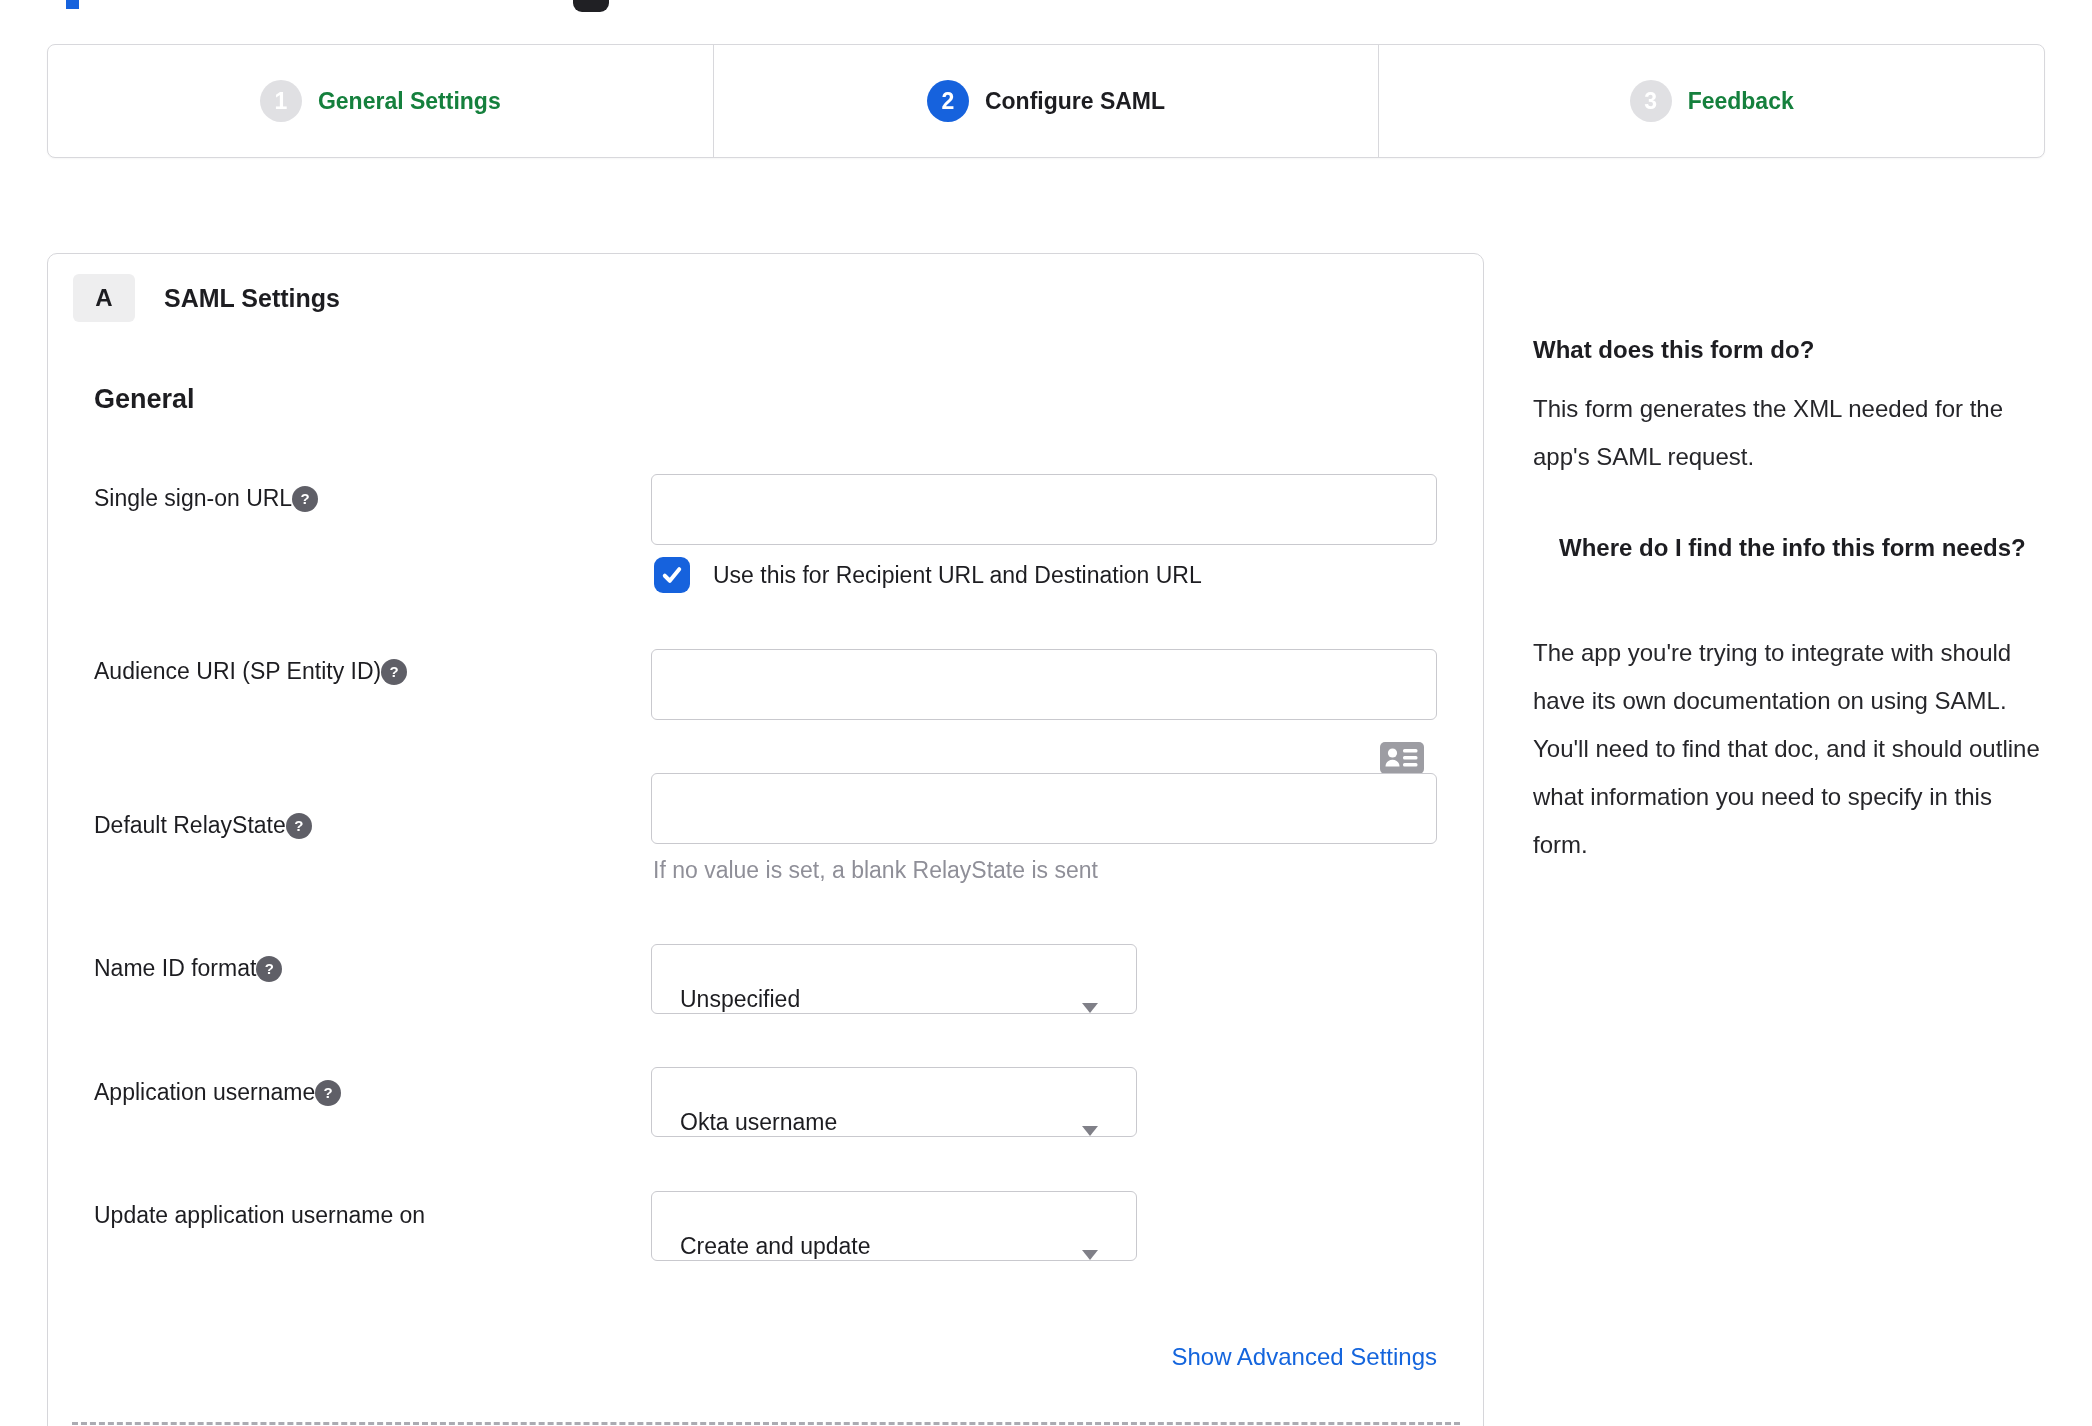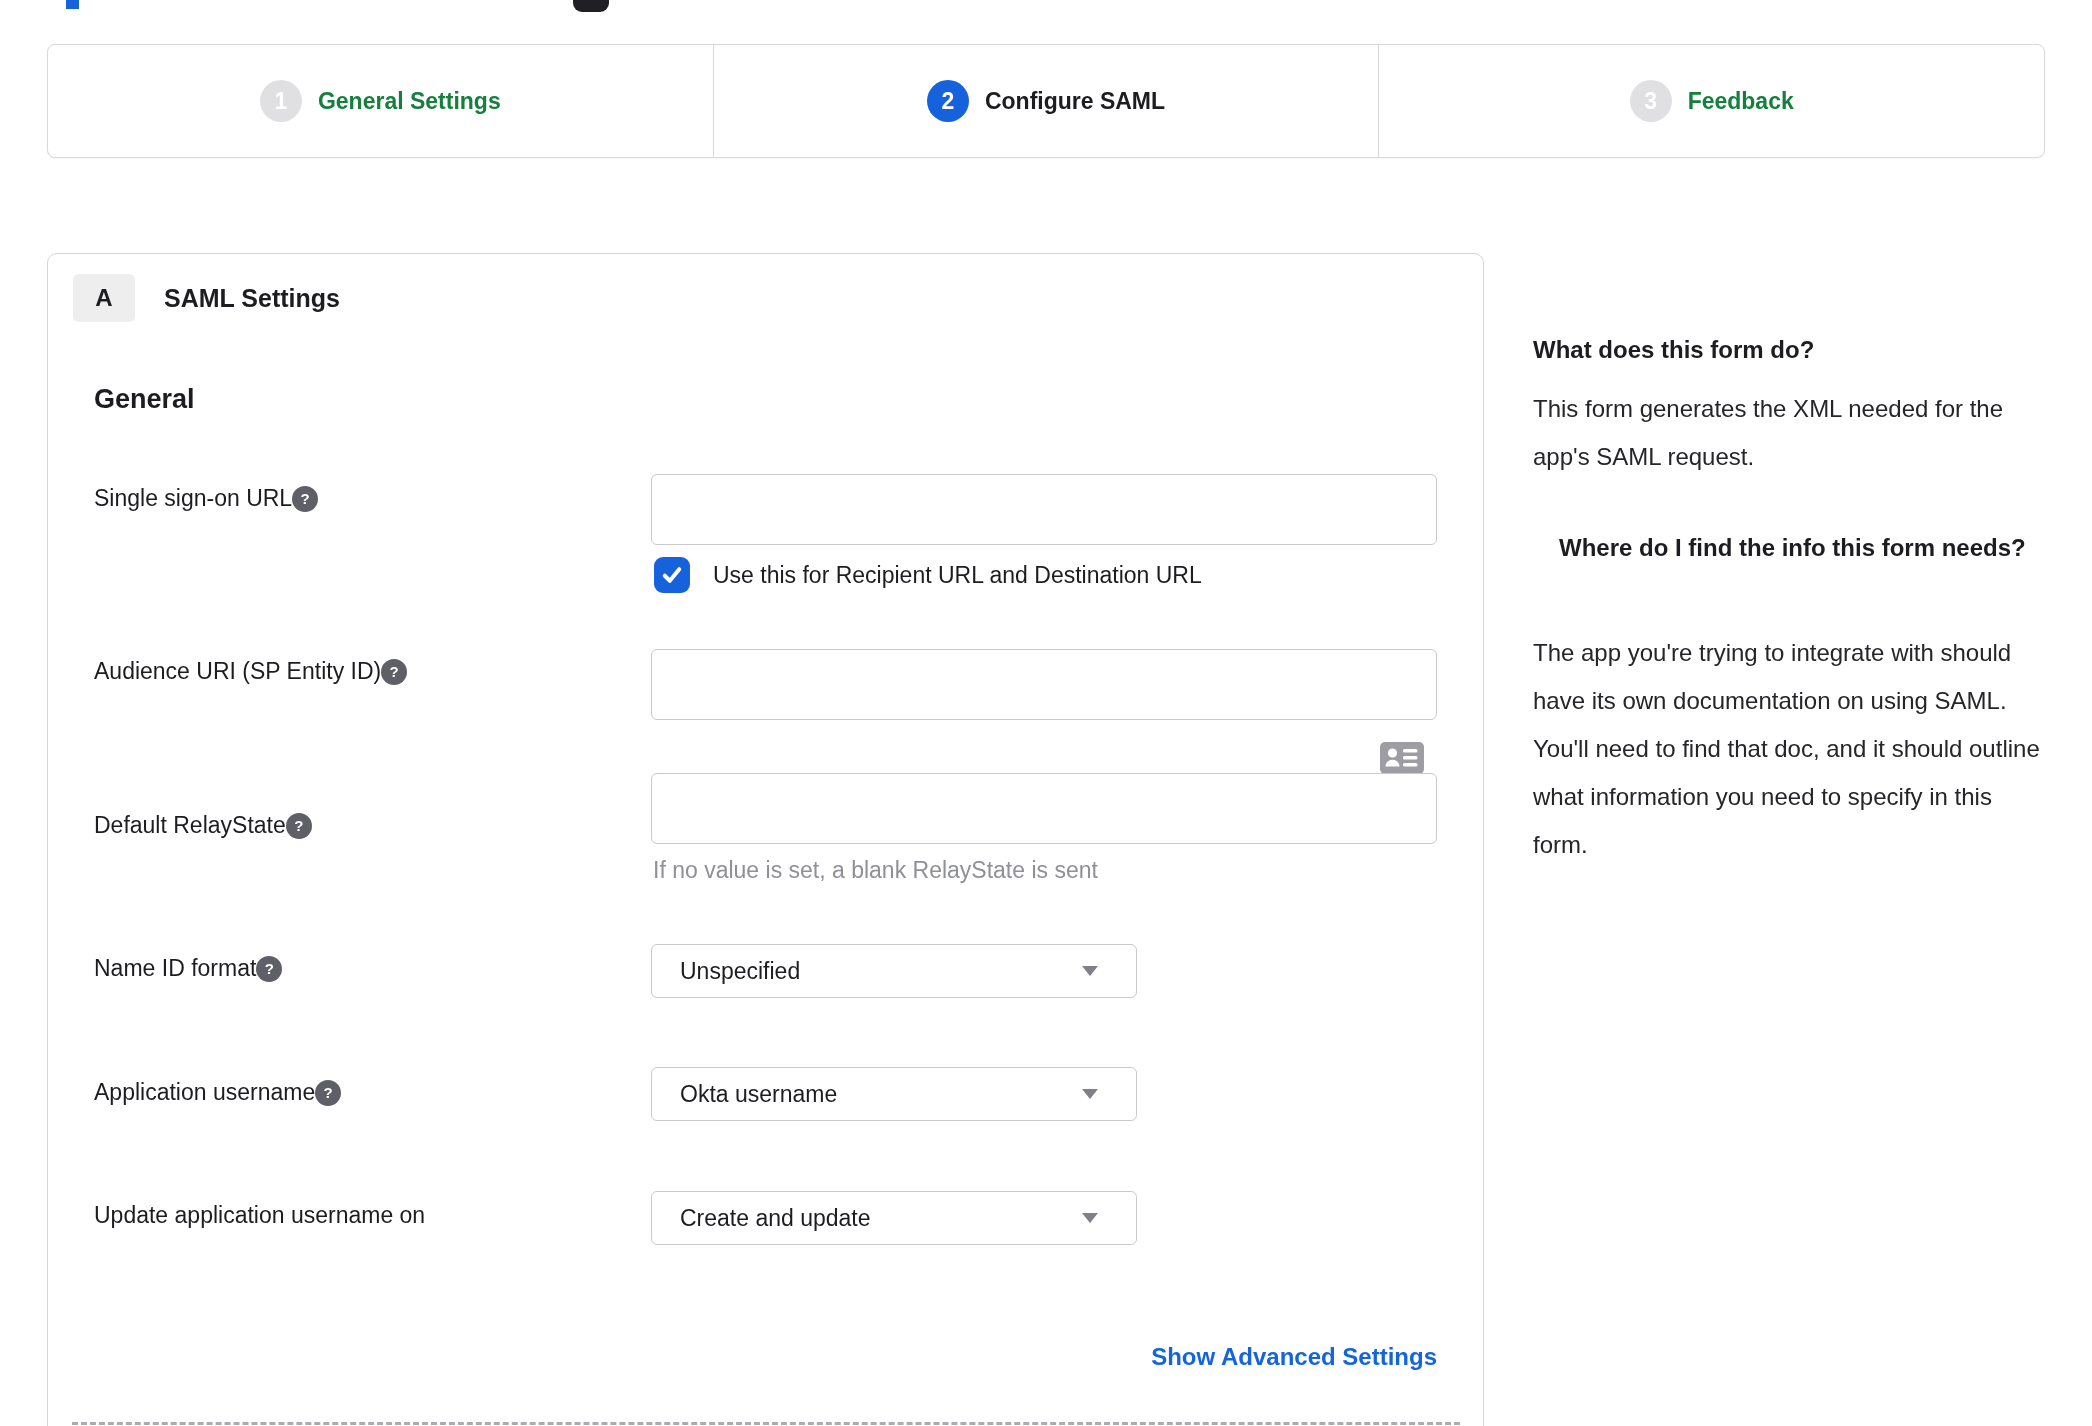--- a/index.html
+++ b/index.html
@@ -37,38 +37,38 @@
   #group-title { left:46px; top:130px; font-size:27px; font-weight:700; }
 
   .field-label { position:absolute; left:46px; font-size:23px; color:#1d1d21;
                  display:flex; align-items:center; }
   .help-icon { width:26px; height:26px; border-radius:50%; background:#5f5f67; color:#fff;
                font-size:15px; font-weight:700; display:inline-flex; align-items:center;
                justify-content:center; cursor:pointer; }
   .text-input { position:absolute; left:603px; width:786px; height:71px; background:#fff;
                 border:1px solid #c9c9ce; border-radius:6px; font-size:23px; padding:0 60px 0 22px;
                 color:#1d1d21; outline:none; font-family:"Liberation Sans", sans-serif; }
-  .select-box { position:absolute; left:603px; width:486px; height:54px; background:#fff;
-                border:1px solid #c9c9ce; border-radius:6px; display:flex; align-items:center;
+  .select-box { position:absolute; left:603px; width:486px; height:70px; background:#fff;
+                border:1px solid #c9c9ce; border-radius:6px; display:flex; align-items:flex-end;
                 font-size:23px; padding:0 38px 0 28px; cursor:pointer; }
   .select-box .select-value { flex:1 1 auto; }
   .caret-down { width:0; height:0; border-left:8px solid transparent;
                 border-right:8px solid transparent; border-top:10px solid #808088; }
   .helper-text { position:absolute; left:605px; font-size:23px; color:#8f8f98; }
 
   #sso-contact-icon { left:1332px; top:488px; width:44px; height:32px; cursor:pointer; }
 
   #sso-checkbox { left:606px; top:303px; width:36px; height:36px; border-radius:9px;
                   background:#1662dd; display:flex; align-items:center; justify-content:center;
                   cursor:pointer; }
   #sso-checkbox-label { left:665px; top:303px; height:36px; display:flex; align-items:center;
                         font-size:23px; }
 
   #advanced-link { left:603px; top:1089px; width:786px; text-align:right; font-size:24px;
-                   color:#1465dd; font-weight:700; cursor:pointer; text-decoration:none;
+                   color:#1465dd; font-weight:400; cursor:pointer; text-decoration:none;
                    display:block; }
   #card-dashed-divider { left:24px; top:1168px; width:1388px; border-top:3px dashed #ababb2; }
 
   
   #help-panel { left:1533px; top:327px; width:505px; }
   .help-heading { font-size:24px; font-weight:700; color:#1d1d21; line-height:46px; }
   .help-body { font-size:24px; color:#26262a; line-height:48px; }
   #help-h1 { position:absolute; left:0; top:0; width:505px; }
   #help-p1 { position:absolute; left:0; top:58px; width:505px; }
   #help-h2 { position:absolute; left:0; top:198px; width:480px;margin-left:26px; }

